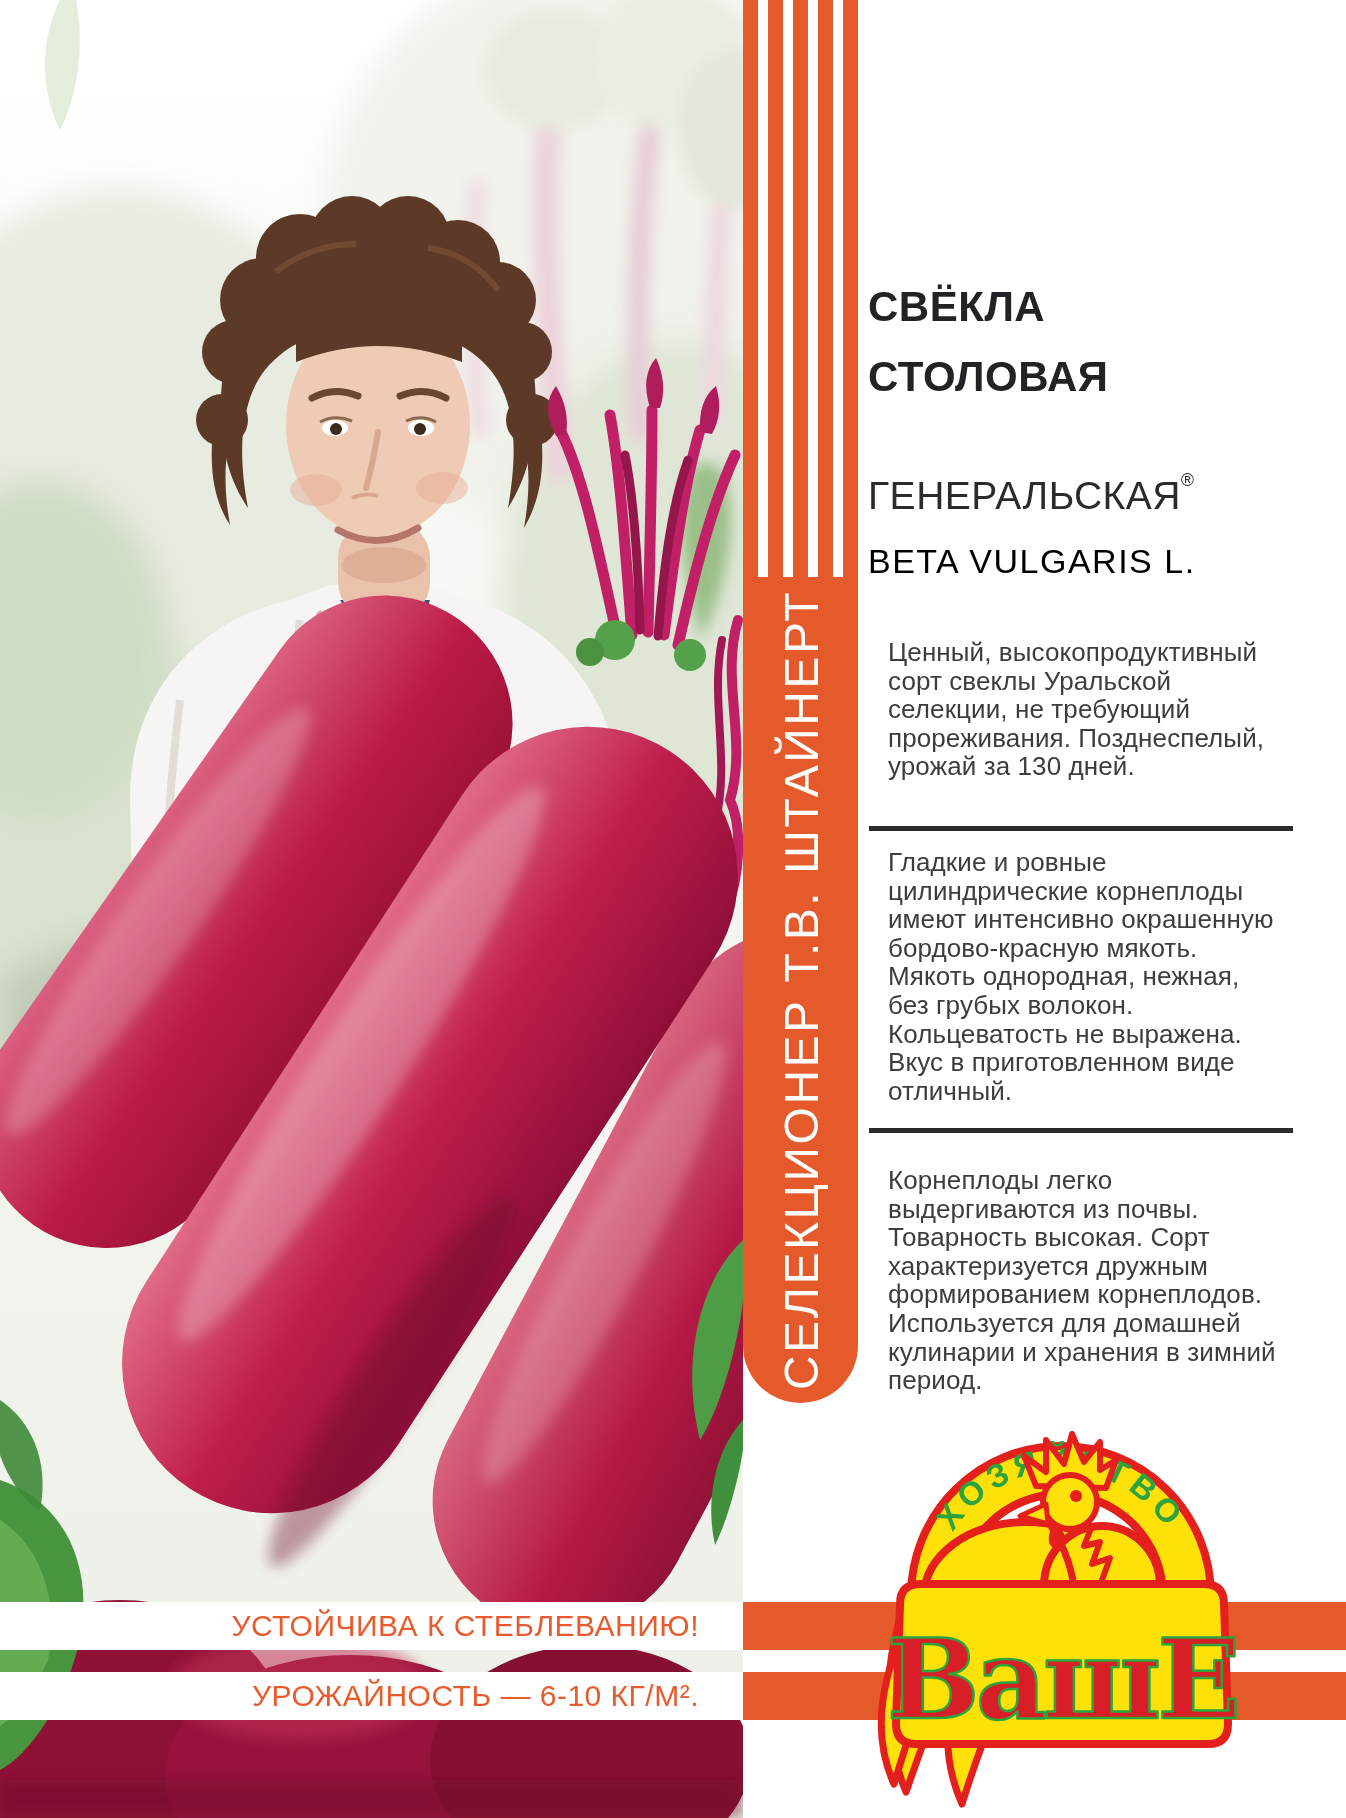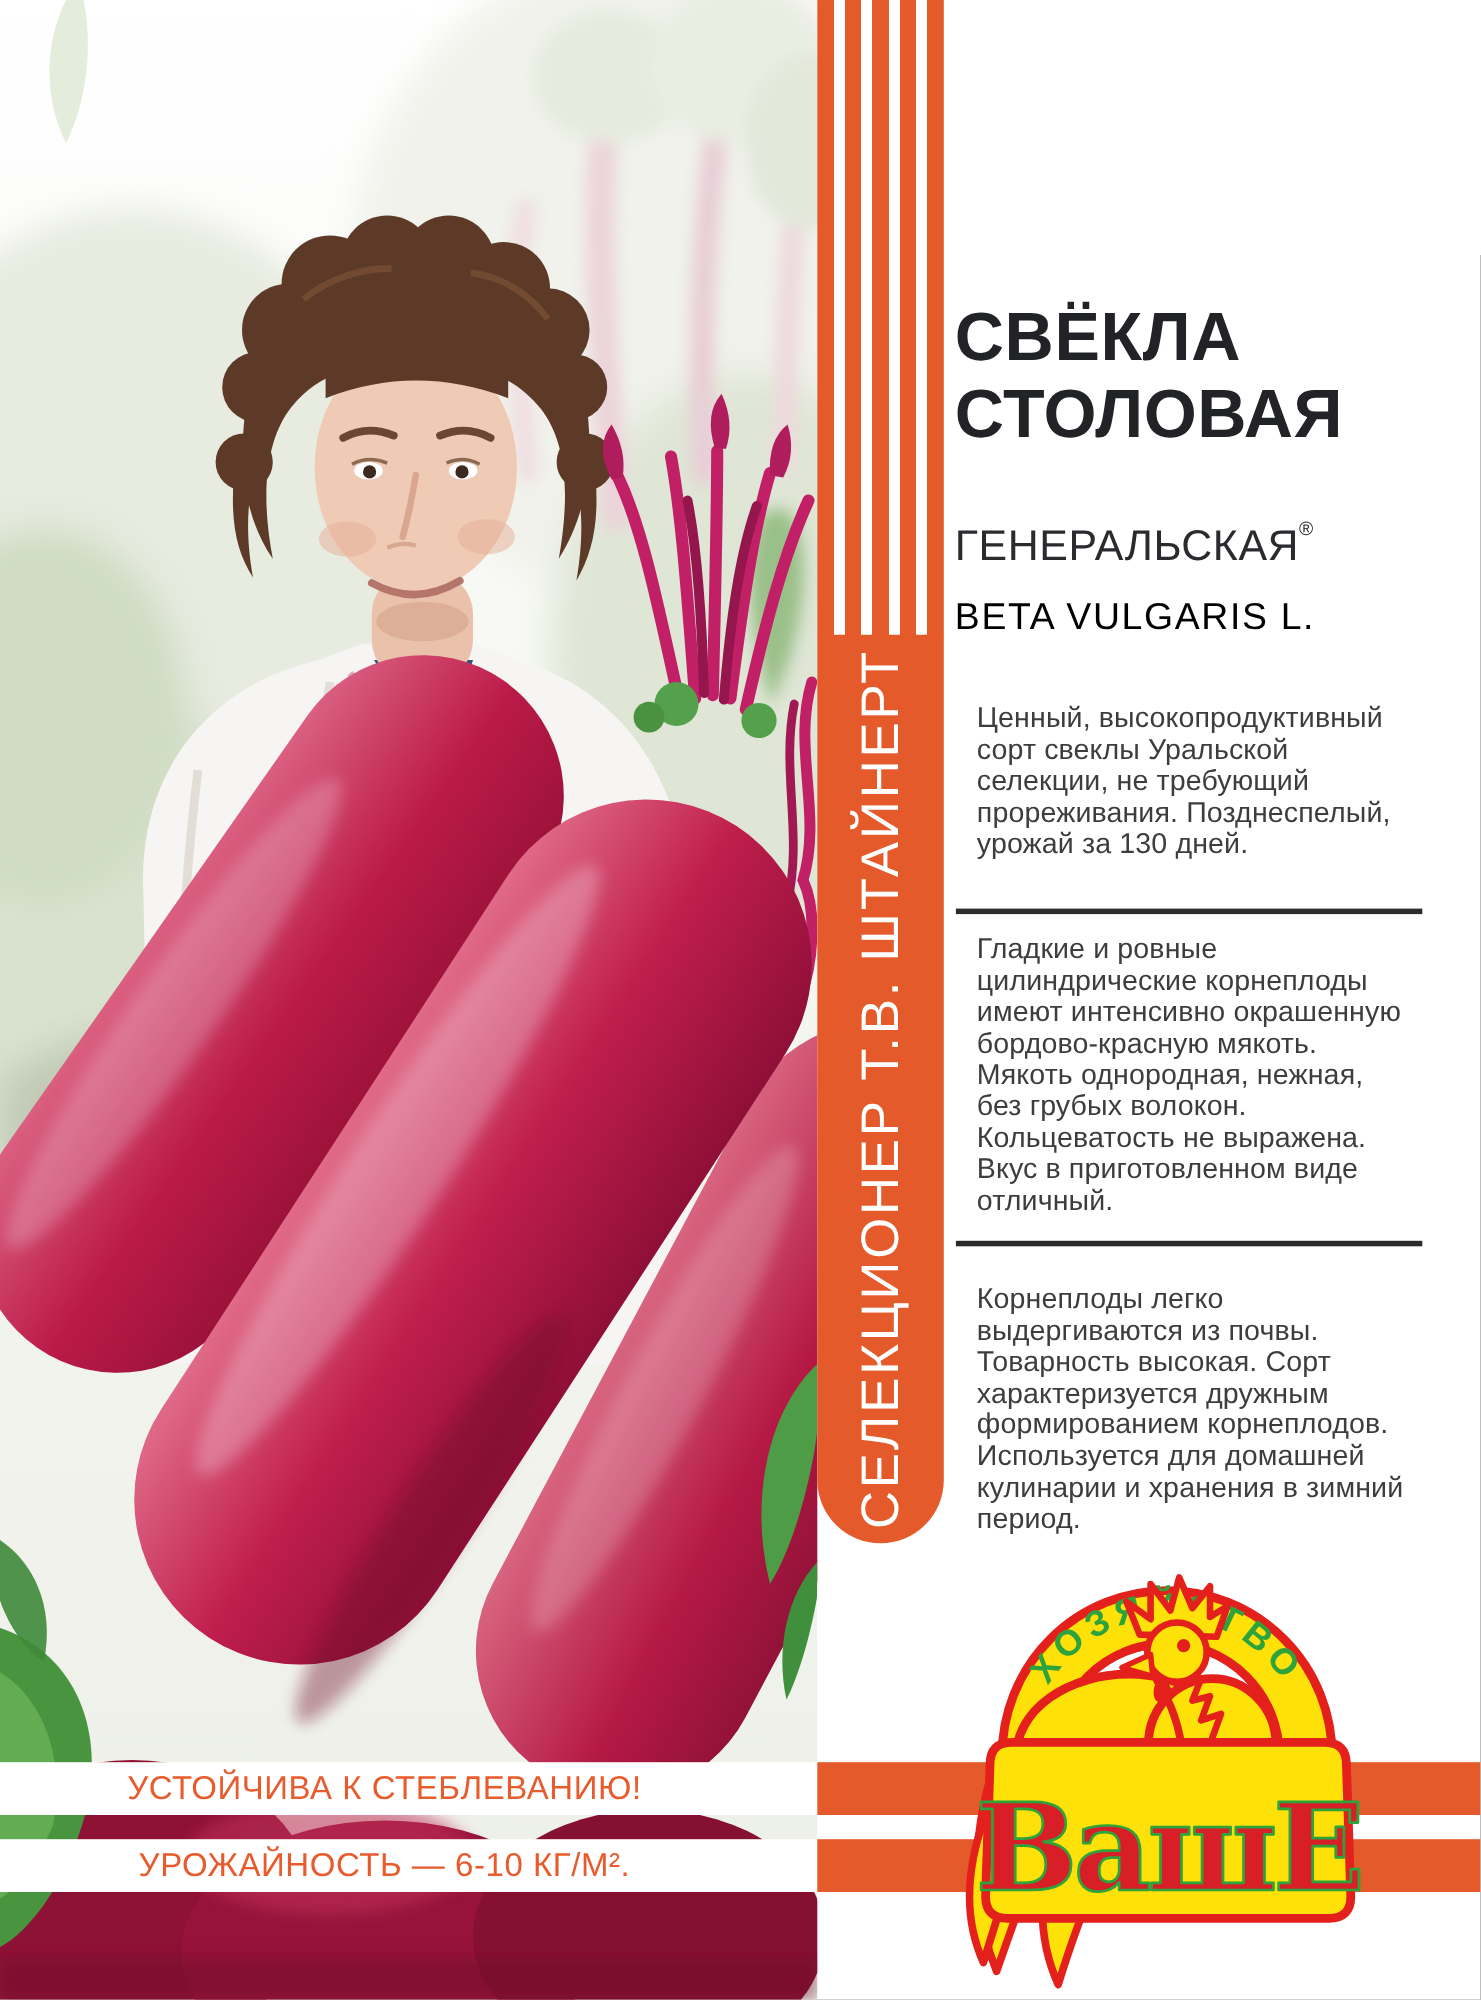--- a/index.html
+++ b/index.html
@@ -12,36 +12,36 @@
 
   
   .spine-stripes{left:743px;top:0;width:115px;height:578px;
     background:repeating-linear-gradient(90deg,#e55a2a 0 15px,#ffffff 15px 25px);}
   .spine-banner{left:743px;top:577px;width:115px;height:826px;background:#e55a2a;
     border-radius:0 0 58px 58px;}
   .spine-banner .rot{position:absolute;left:50%;top:50%;transform:translate(-50%,-50%) rotate(-90deg);
     white-space:nowrap;color:#ffffff;font-size:48px;letter-spacing:2.5px;font-weight:400;}
 
   
-  .title{left:868px;top:272px;width:478px;color:#222326;font-size:62px;line-height:70px;
+  .title{left:868px;top:272px;width:478px;color:#222326;font-size:42px;line-height:70px;
     font-weight:700;letter-spacing:.5px;white-space:pre-line;}
   .variety{left:868px;top:450px;width:478px;color:#2a2b2e;font-size:39px;line-height:60px;
     font-weight:400;letter-spacing:.5px;}
   .variety sup{font-size:45%;vertical-align:38%;}
   .latin{left:868px;top:541px;width:478px;color:#000000;font-size:34px;line-height:40px;
     letter-spacing:1.5px;font-weight:400;}
   .para{left:888px;width:478px;color:#3d3d3f;font-size:26px;line-height:28.6px;
     white-space:pre-line;letter-spacing:.1px;}
   .p1{top:638px;} .p2{top:848px;} .p3{top:1166px;}
   .divider{left:869px;width:424px;height:5px;background:#2b2b2b;}
   .d1{top:826px;} .d2{top:1128px;}
 
   
   .whiteband{left:0;width:811px;height:48px;background:#ffffff;color:#e75b2c;
-    font-size:30px;letter-spacing:.5px;text-align:center;padding-right:112px;box-sizing:border-box;}
+    font-size:30px;letter-spacing:.5px;text-align:right;padding-right:112px;box-sizing:border-box;}
   .whiteband .inner{line-height:48px;}
   .wb1{top:1602px;} .wb2{top:1672px;}
   .orangeband{left:743px;width:603px;height:48px;background:#e55a2a;}
   .ob1{top:1602px;} .ob2{top:1672px;}
 
   .logo{left:840px;top:1428px;width:420px;height:385px;}
 </style>
 </head>
 <body>
 

